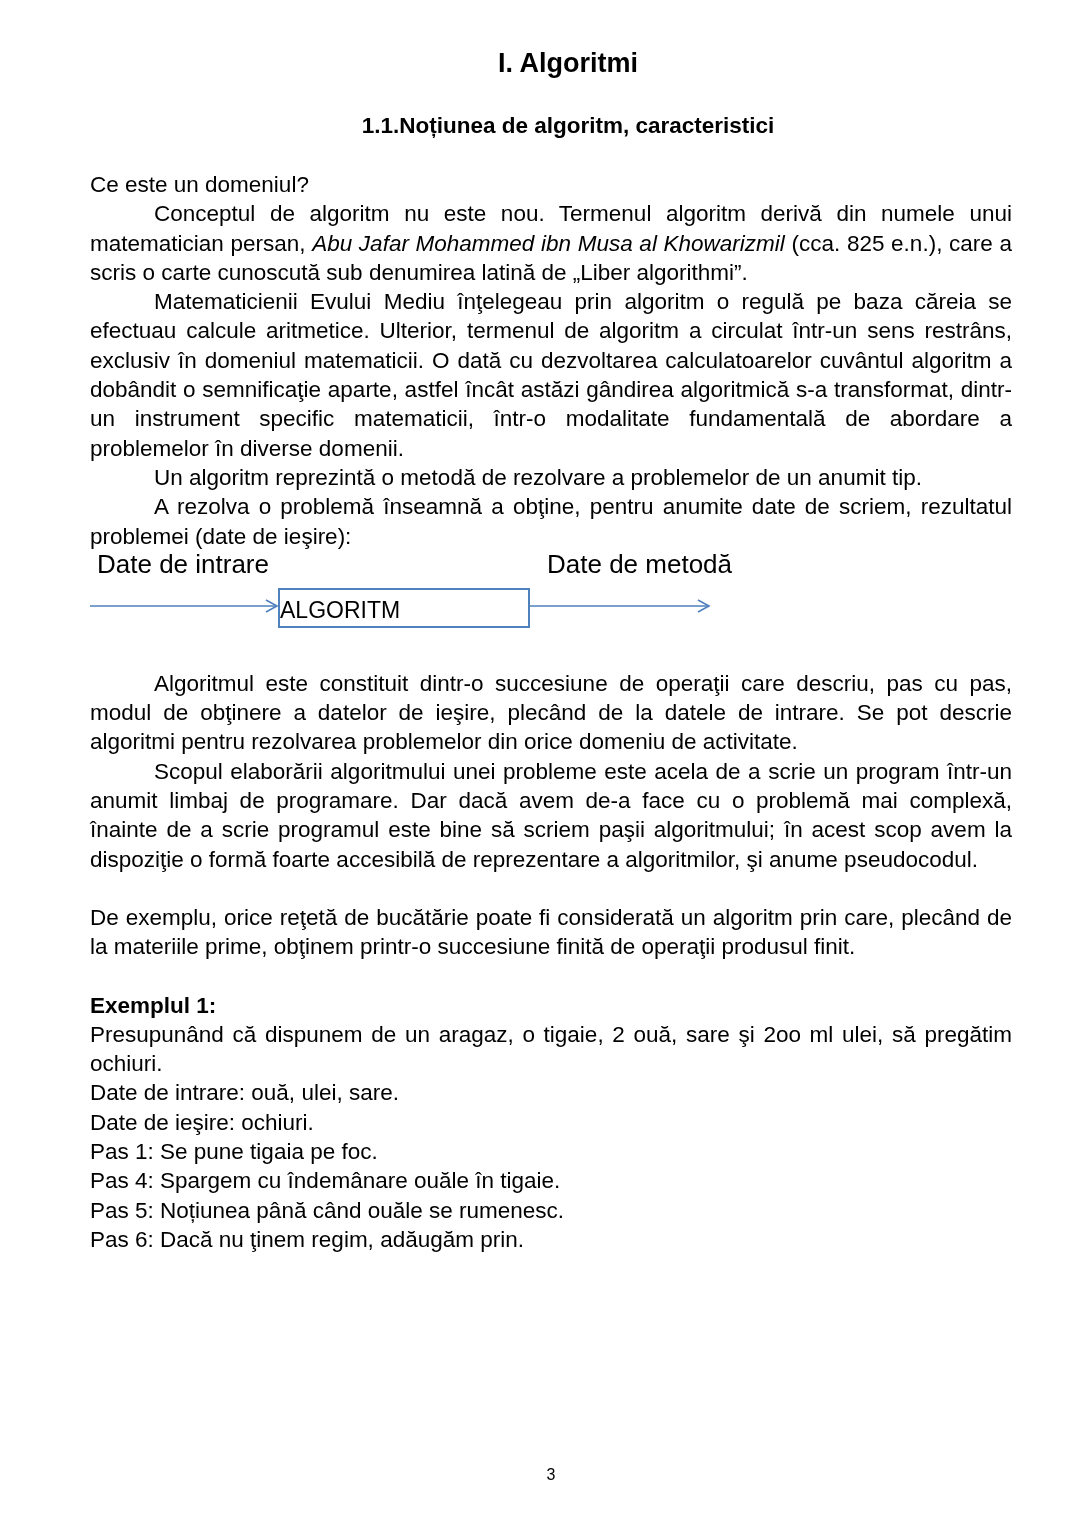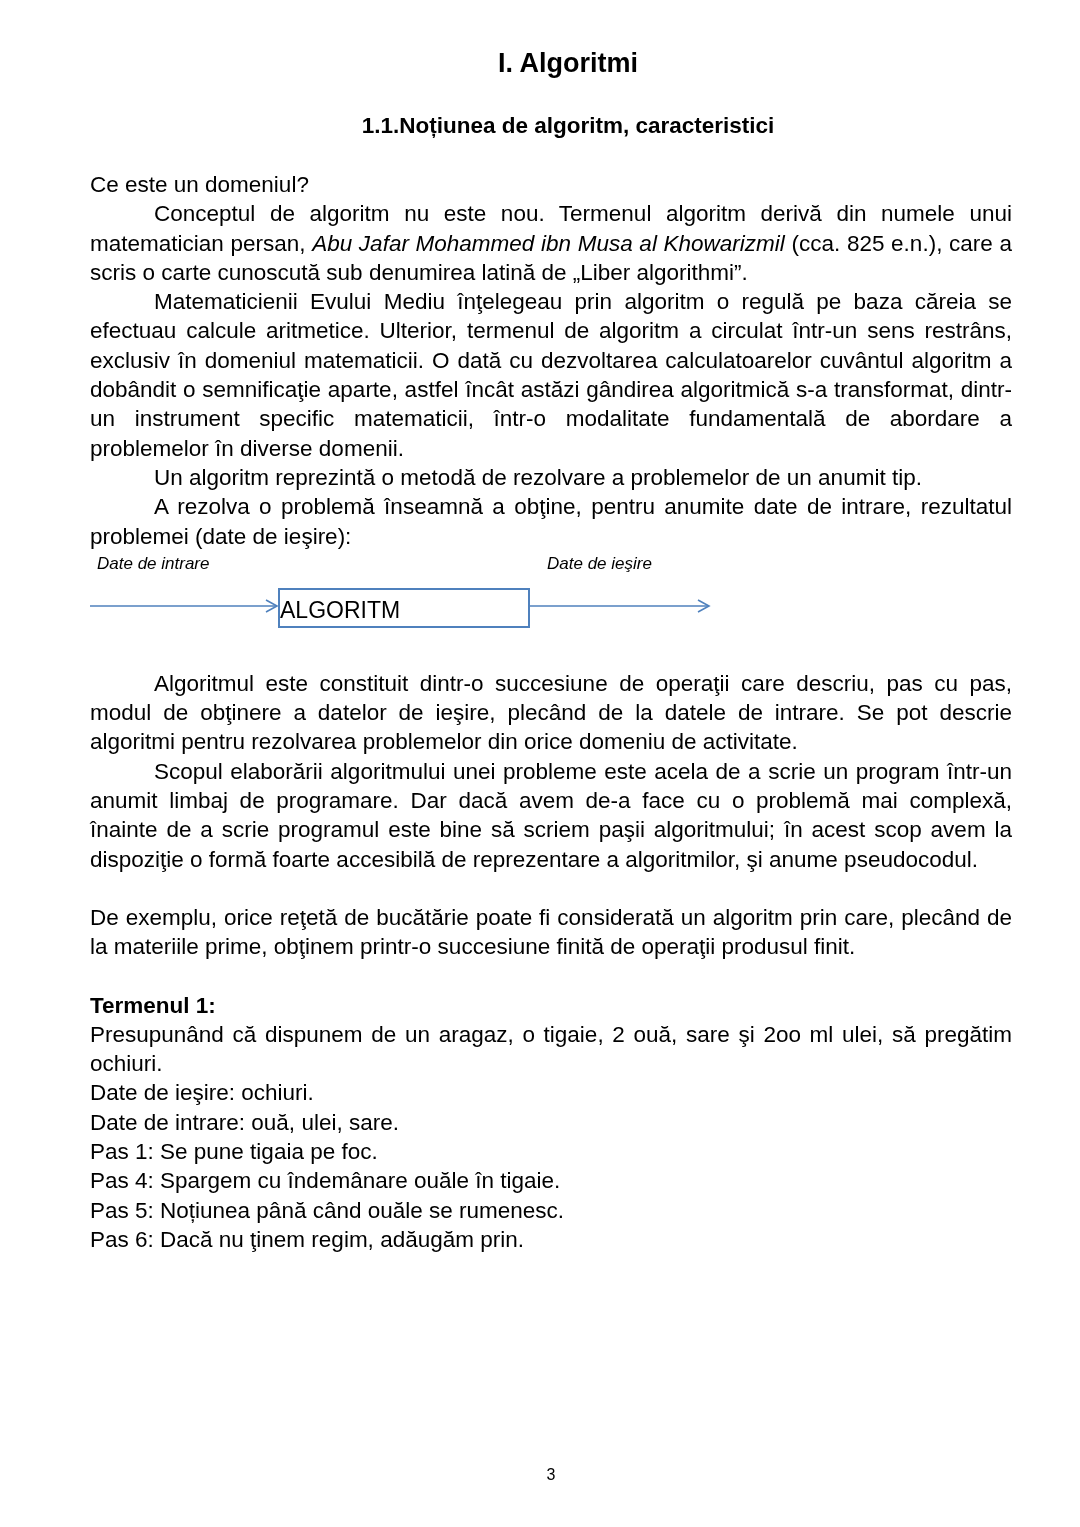--- a/index.html
+++ b/index.html
@@ -8,21 +8,21 @@
   .h1 { position: absolute; left: 0; width: 1136px; top: 48px; text-align: center;
         font-family: "Liberation Sans", sans-serif; font-weight: bold; font-size: 27px; }
   .h2 { position: absolute; left: 0; width: 1136px; top: 113px; text-align: center;
         font-family: "Liberation Sans", sans-serif; font-weight: bold; font-size: 22.5px; }
   .body { position: absolute; left: 90px; width: 922px; top: 170px;
           font-family: "Liberation Sans", sans-serif; font-size: 22.5px; line-height: 29.3px; }
   .p { margin: 0; text-align: justify; }
   .ind { text-indent: 64px; }
   .gap { height: 29px; }
   .diagram { position: relative; height: 118px; }
-  .diagram .lbl { position: absolute; font-size: 17px; line-height: 26px; font-style: italic; }
+  .diagram .lbl { position: absolute; font-size: 26px; line-height: 26px; }
   .algbox { position: absolute; left: 188px; top: 37px; width: 252px; height: 40px;
             border: 2.5px solid #4f81bd; box-sizing: border-box; text-align: left;
             font-size: 23px; line-height: 40px; }
   .arrow { position: absolute; }
   .bold { font-weight: bold; }
   .pagenum { position: absolute; left: 0; width: 1102px; top: 1466px; text-align: center;
              font-family: "Liberation Sans", sans-serif; font-size: 16px; }
   em { font-style: italic; }
 </style>
 </head>
@@ -30,46 +30,46 @@
 
 <div class="page">
   <div class="h1">I. Algoritmi</div>
   <div class="h2">1.1.Noțiunea de algoritm, caracteristici</div>
 
   <div class="body">
     <p class="p">Ce este un domeniul?</p>
     <p class="p ind"><span>Conceptul de algoritm nu este nou. Termenul algoritm derivă din numele unui matematician persan, </span><em>Abu Jafar Mohammed ibn Musa al Khowarizmil</em><span> (cca. 825 e.n.), care a scris o carte cunoscută sub denumirea latină de „Liber algorithmi”.</span></p>
     <p class="p ind">Matematicienii Evului Mediu înţelegeau prin algoritm o regulă pe baza căreia se efectuau calcule aritmetice. Ulterior, termenul de algoritm a circulat într-un sens restrâns, exclusiv în domeniul matematicii. O dată cu dezvoltarea calculatoarelor cuvântul algoritm a dobândit o semnificaţie aparte, astfel încât astăzi gândirea algoritmică s-a transformat, dintr-un instrument specific matematicii, într-o modalitate fundamentală de abordare a problemelor în diverse domenii.</p>
     <p class="p ind">Un algoritm reprezintă o metodă de rezolvare a problemelor de un anumit tip.</p>
-    <p class="p ind">A rezolva o problemă înseamnă a obţine, pentru anumite date de intrare, rezultatul problemei (date de ieşire):</p>
+    <p class="p ind">A rezolva o problemă înseamnă a obţine, pentru anumite date de scriem, rezultatul problemei (date de ieşire):</p>
 
     <div class="diagram">
       <span class="lbl" style="left:7px; top:0px;">Date de intrare</span>
       <svg class="arrow" style="left:0; top:48px;" width="190" height="14">
         <line x1="0" y1="7" x2="186" y2="7" stroke="#4f81bd" stroke-width="1.6"></line>
         <polyline points="176,1 187,7 176,13" fill="none" stroke="#4f81bd" stroke-width="1.6"></polyline>
       </svg>
       <div class="algbox">ALGORITM</div>
-      <span class="lbl" style="left:457px; top:0px;">Date de ieşire</span>
+      <span class="lbl" style="left:457px; top:0px;">Date de metodă</span>
       <svg class="arrow" style="left:440px; top:48px;" width="182" height="14">
         <line x1="0" y1="7" x2="178" y2="7" stroke="#4f81bd" stroke-width="1.6"></line>
         <polyline points="168,1 179,7 168,13" fill="none" stroke="#4f81bd" stroke-width="1.6"></polyline>
       </svg>
     </div>
 
     <p class="p ind">Algoritmul este constituit dintr-o succesiune de operaţii care descriu, pas cu pas, modul de obţinere a datelor de ieşire, plecând de la datele de intrare. Se pot descrie algoritmi pentru rezolvarea problemelor din orice domeniu de activitate.</p>
     <p class="p ind">Scopul elaborării algoritmului unei probleme este acela de a scrie un program într-un anumit limbaj de programare. Dar dacă avem de-a face cu o problemă mai complexă, înainte de a scrie programul este bine să scriem paşii algoritmului; în acest scop avem la dispoziţie o formă foarte accesibilă de reprezentare a algoritmilor, şi anume pseudocodul.</p>
     <div class="gap"></div>
     <p class="p">De exemplu, orice reţetă de bucătărie poate fi considerată un algoritm prin care, plecând de la materiile prime, obţinem printr-o succesiune finită de operaţii produsul finit.</p>
     <div class="gap"></div>
 
-    <p class="p bold">Termenul 1:</p>
+    <p class="p bold">Exemplul 1:</p>
     <p class="p">Presupunând că dispunem de un aragaz, o tigaie, 2 ouă, sare şi 2oo ml ulei, să pregătim ochiuri.</p>
+    <p class="p">Date de intrare: ouă, ulei, sare.</p>
     <p class="p">Date de ieşire: ochiuri.</p>
-    <p class="p">Date de intrare: ouă, ulei, sare.</p>
     <p class="p">Pas 1: Se pune tigaia pe foc.</p>
     <p class="p">Pas 4: Spargem cu îndemânare ouăle în tigaie.</p>
     <p class="p">Pas 5: Noțiunea până când ouăle se rumenesc.</p>
     <p class="p">Pas 6: Dacă nu ţinem regim, adăugăm prin.</p>
   </div>
 
   <div class="pagenum">3</div>
 </div>
 
 </body></html>

